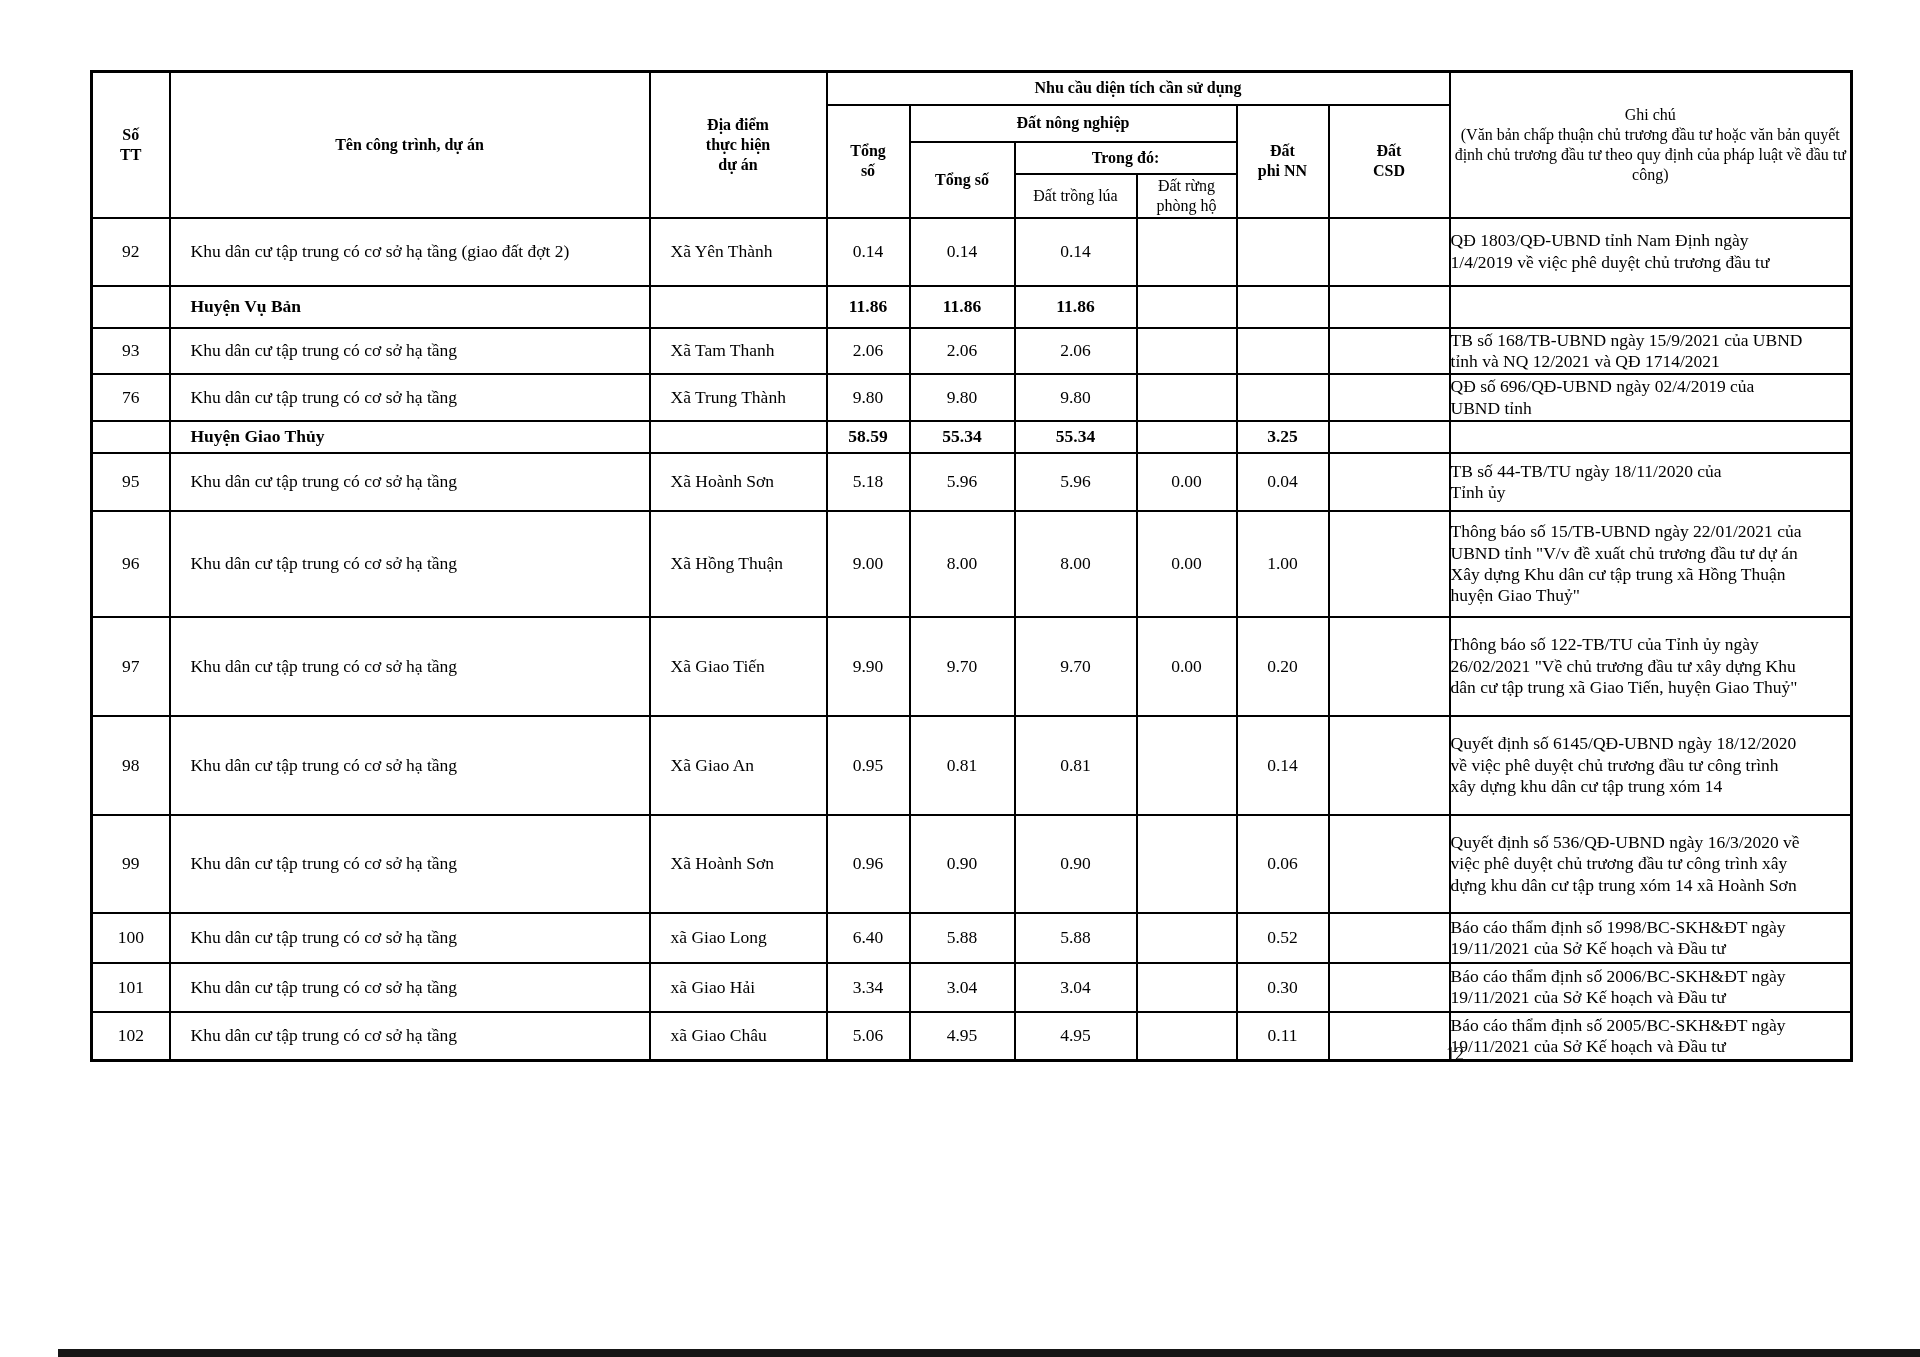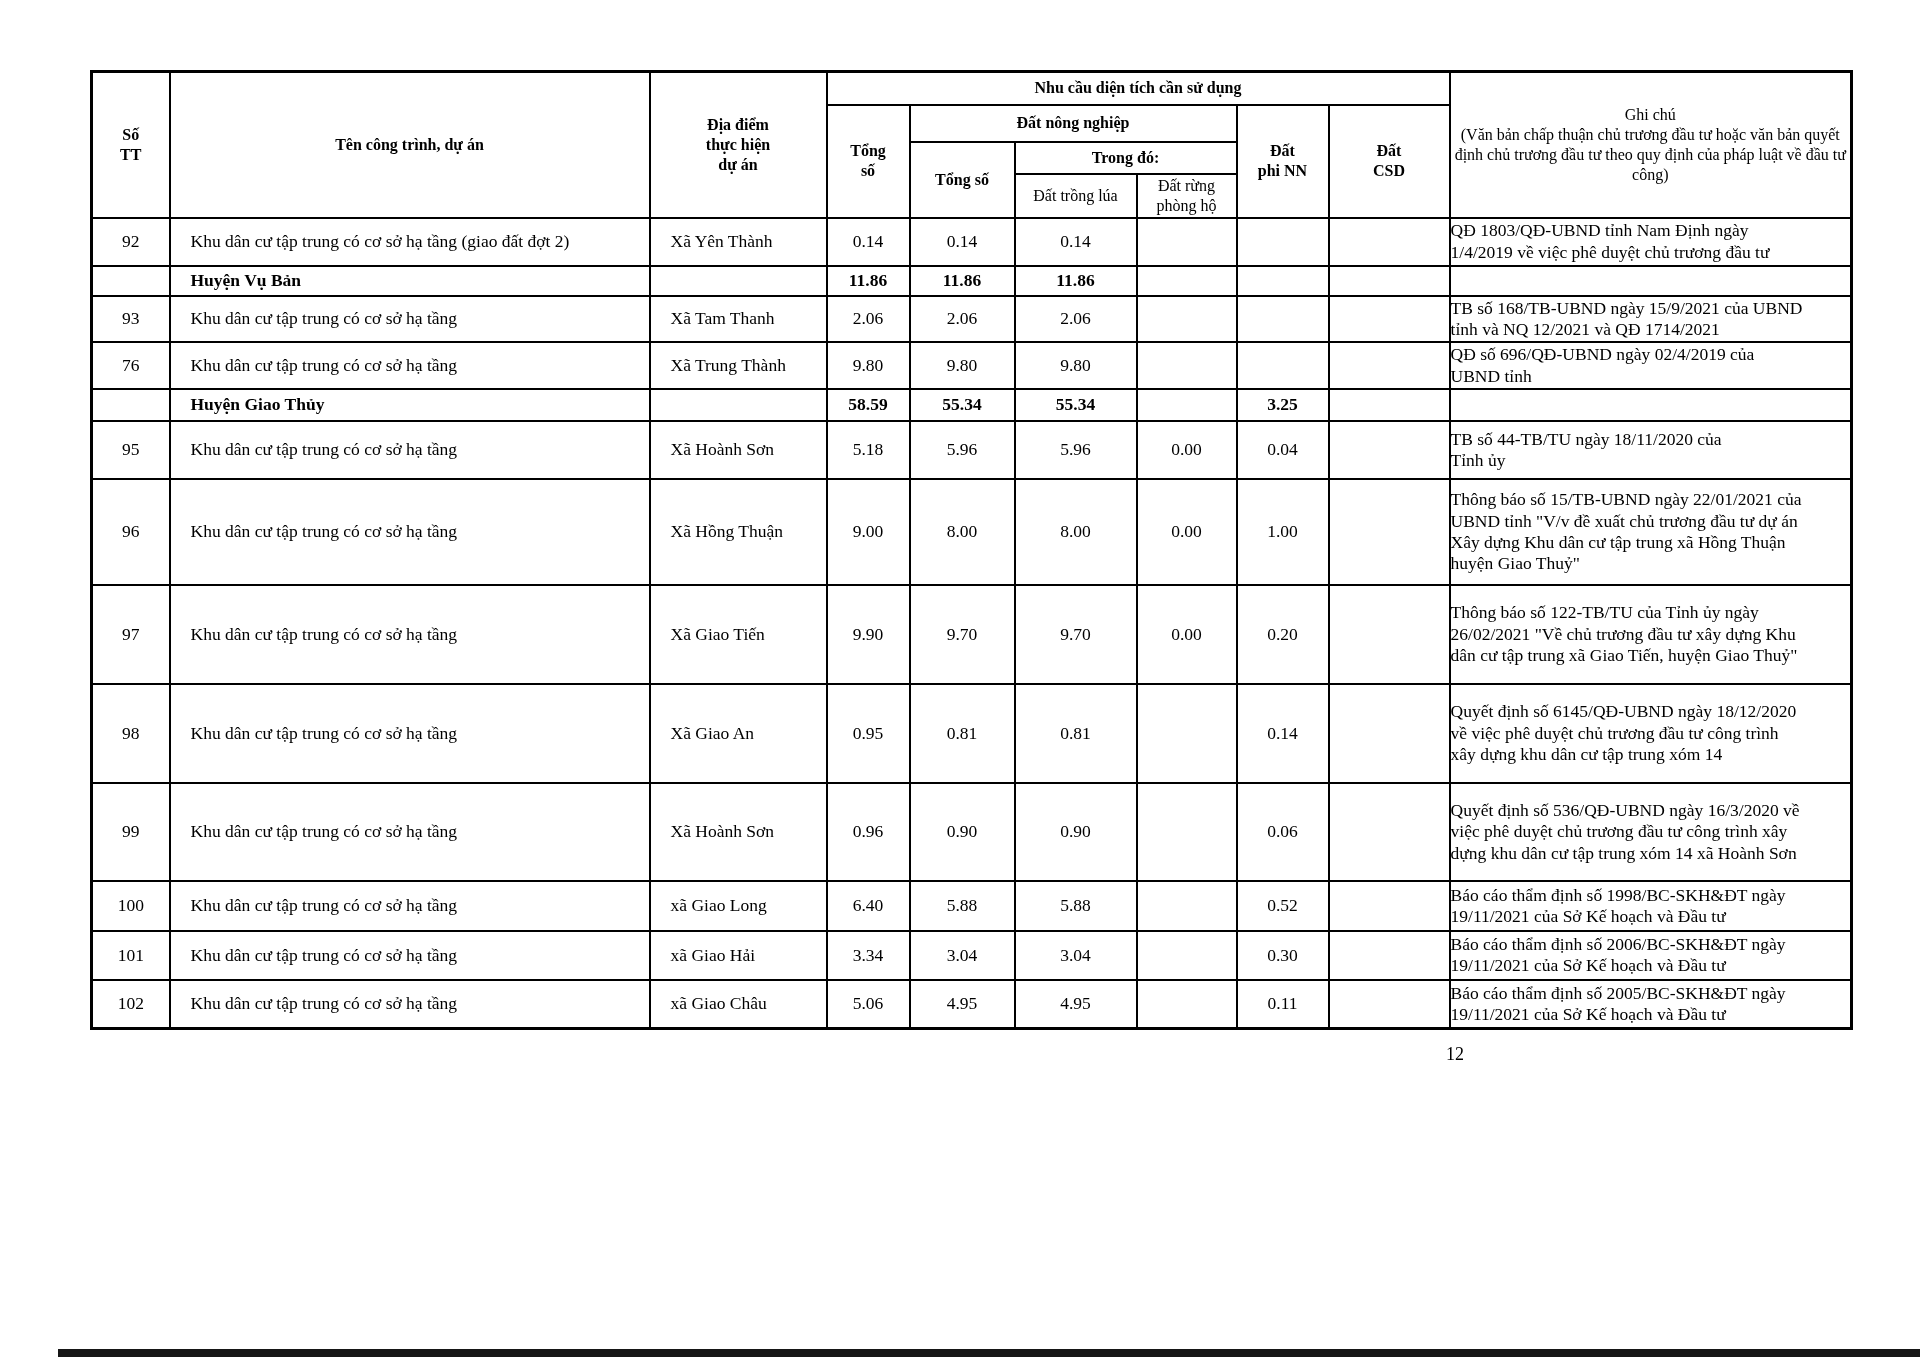--- a/index.html
+++ b/index.html
@@ -40,22 +40,22 @@
   .land-table td {
     font-size: 17.5px;
     vertical-align: middle;
     padding: 1px 3px;
     line-height: 1.22;
   }
   .land-table td.num { text-align: center; }
   .land-table td.text { text-align: left; padding-left: 20px; }
   .land-table td.note { text-align: left; padding-left: 0; white-space: pre-line; }
   .land-table tbody tr.group td { font-weight: bold; }
-  .land-table tbody tr:nth-child(1)  { height: 48px; margin-top: 8px; }
-  .land-table tbody tr:nth-child(2)  { height: 30px; }
+  .land-table tbody tr:nth-child(1)  { height: 68px; margin-top: 8px; }
+  .land-table tbody tr:nth-child(2)  { height: 42px; }
   .land-table tbody tr:nth-child(3)  { height: 44px; }
   .land-table tbody tr:nth-child(4)  { height: 45px; }
   .land-table tbody tr:nth-child(5)  { height: 32px; }
   .land-table tbody tr:nth-child(6)  { height: 58px; }
   .land-table tbody tr:nth-child(7)  { height: 106px; }
   .land-table tbody tr:nth-child(8)  { height: 99px; }
   .land-table tbody tr:nth-child(9)  { height: 99px; }
   .land-table tbody tr:nth-child(10) { height: 98px; }
   .land-table tbody tr:nth-child(11) { height: 50px; }
   .land-table tbody tr:nth-child(12) { height: 49px; }

